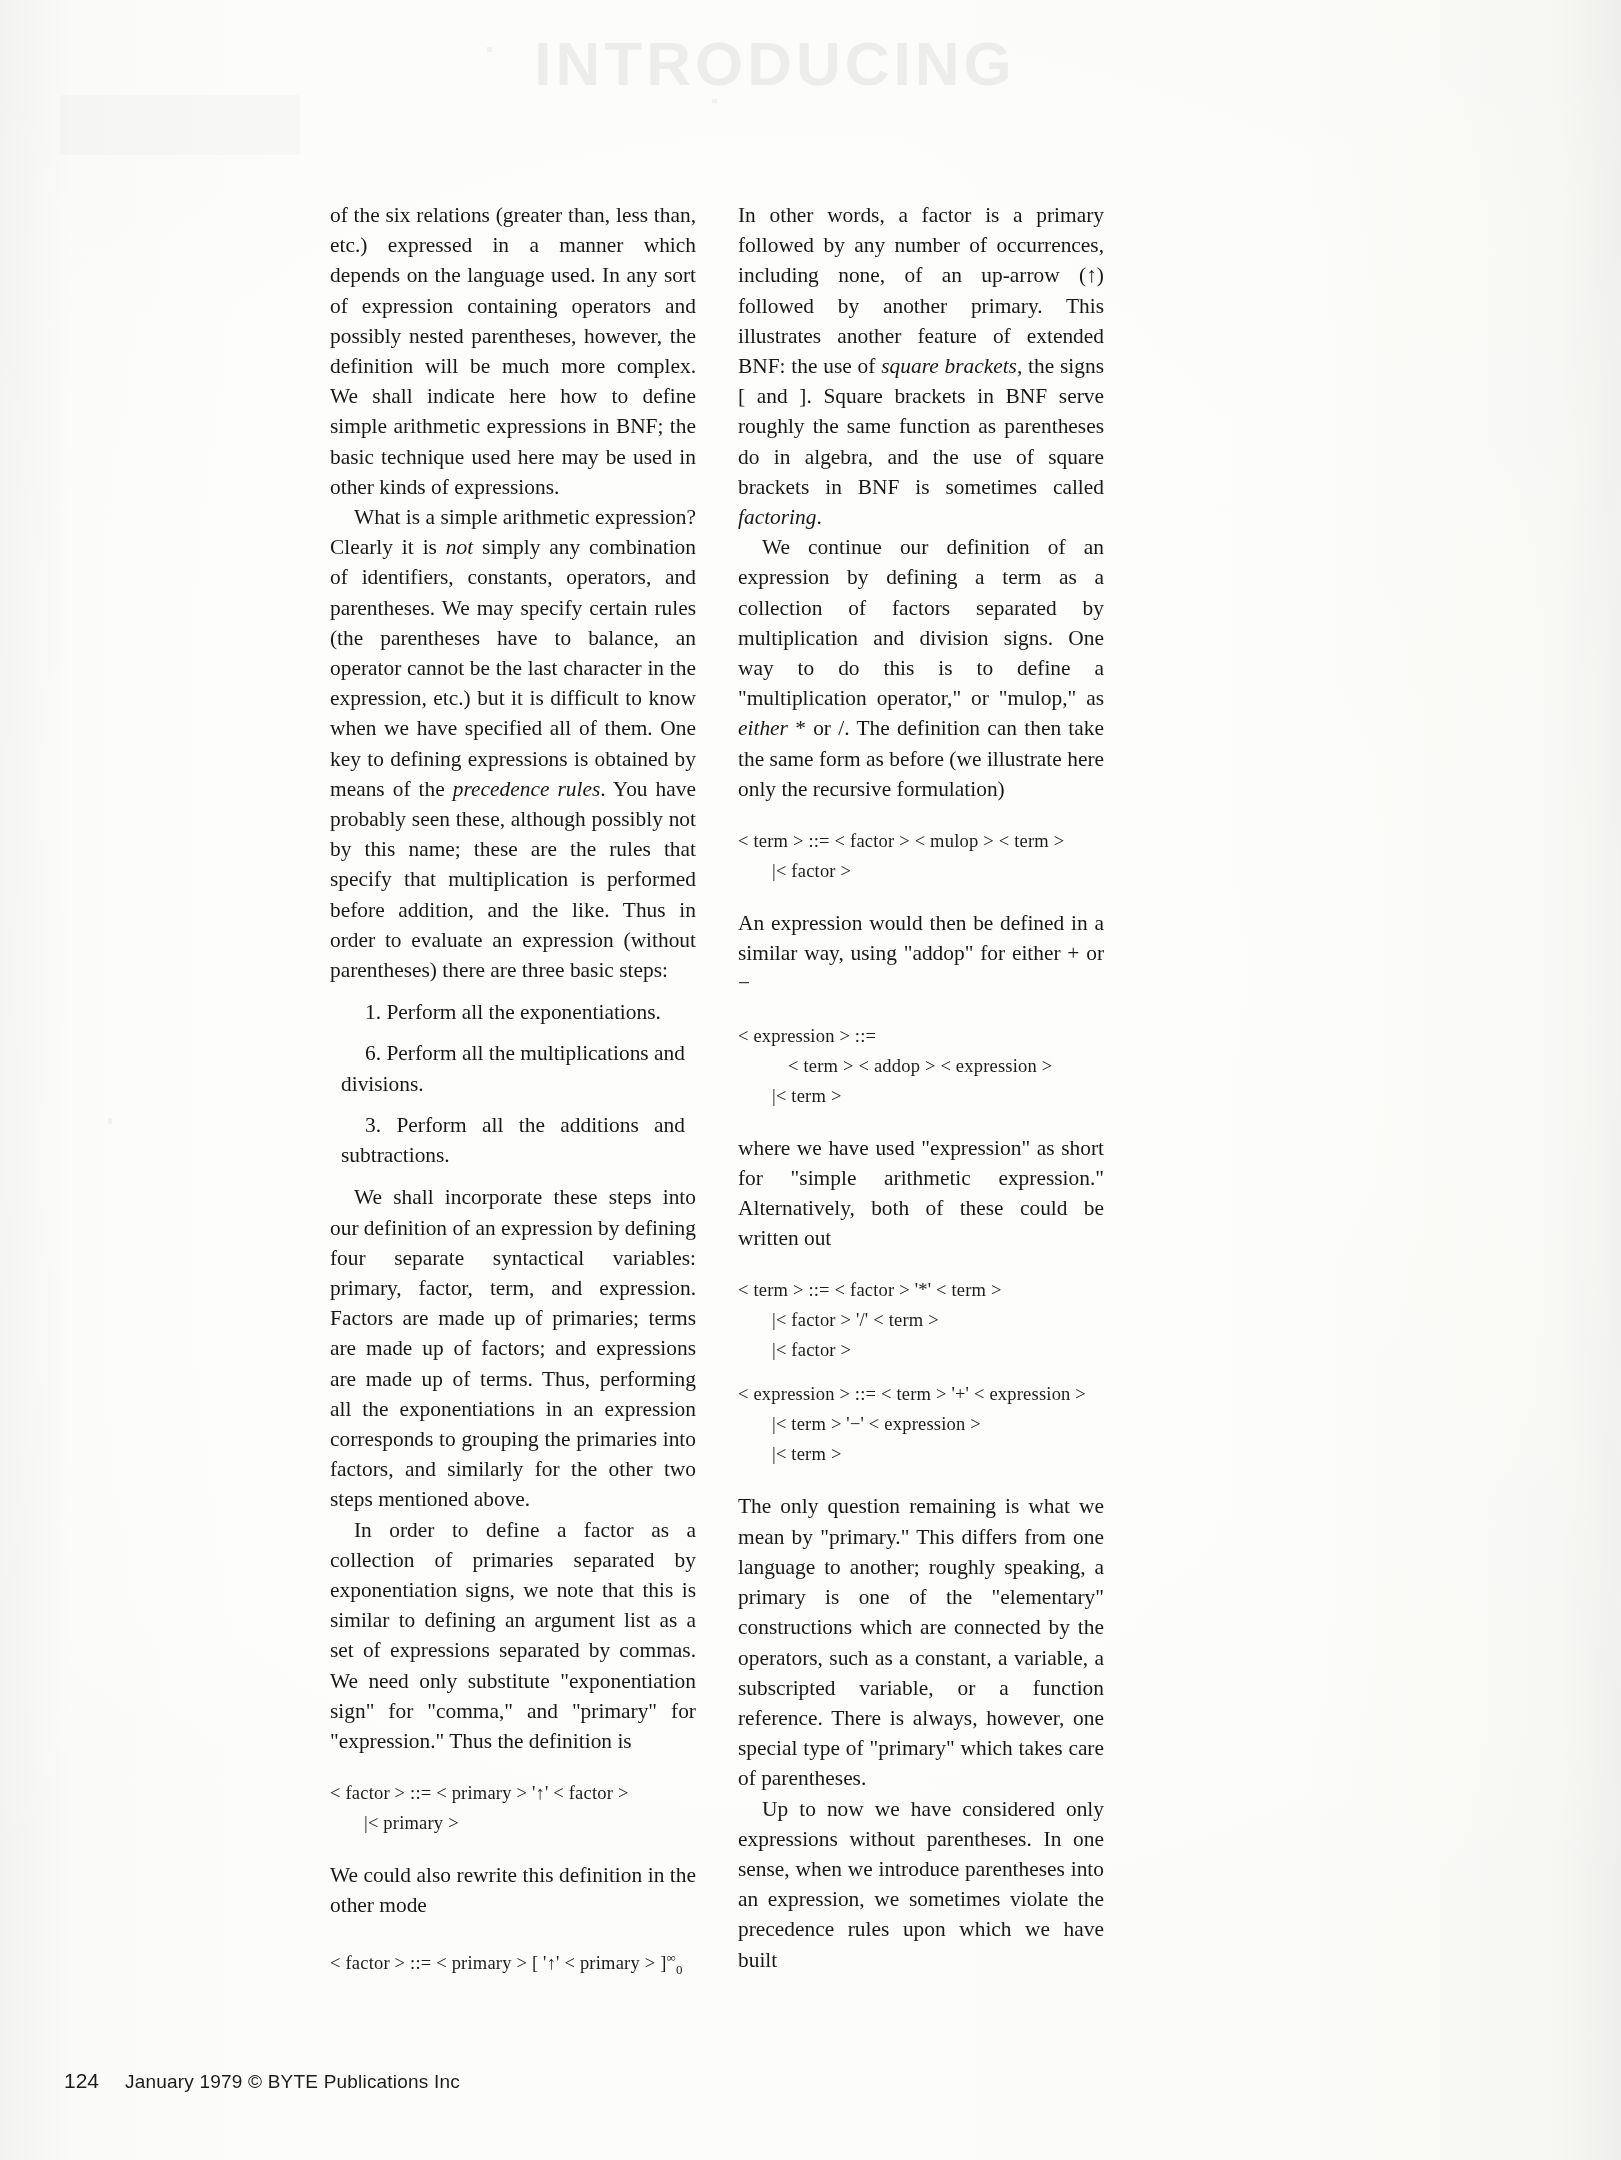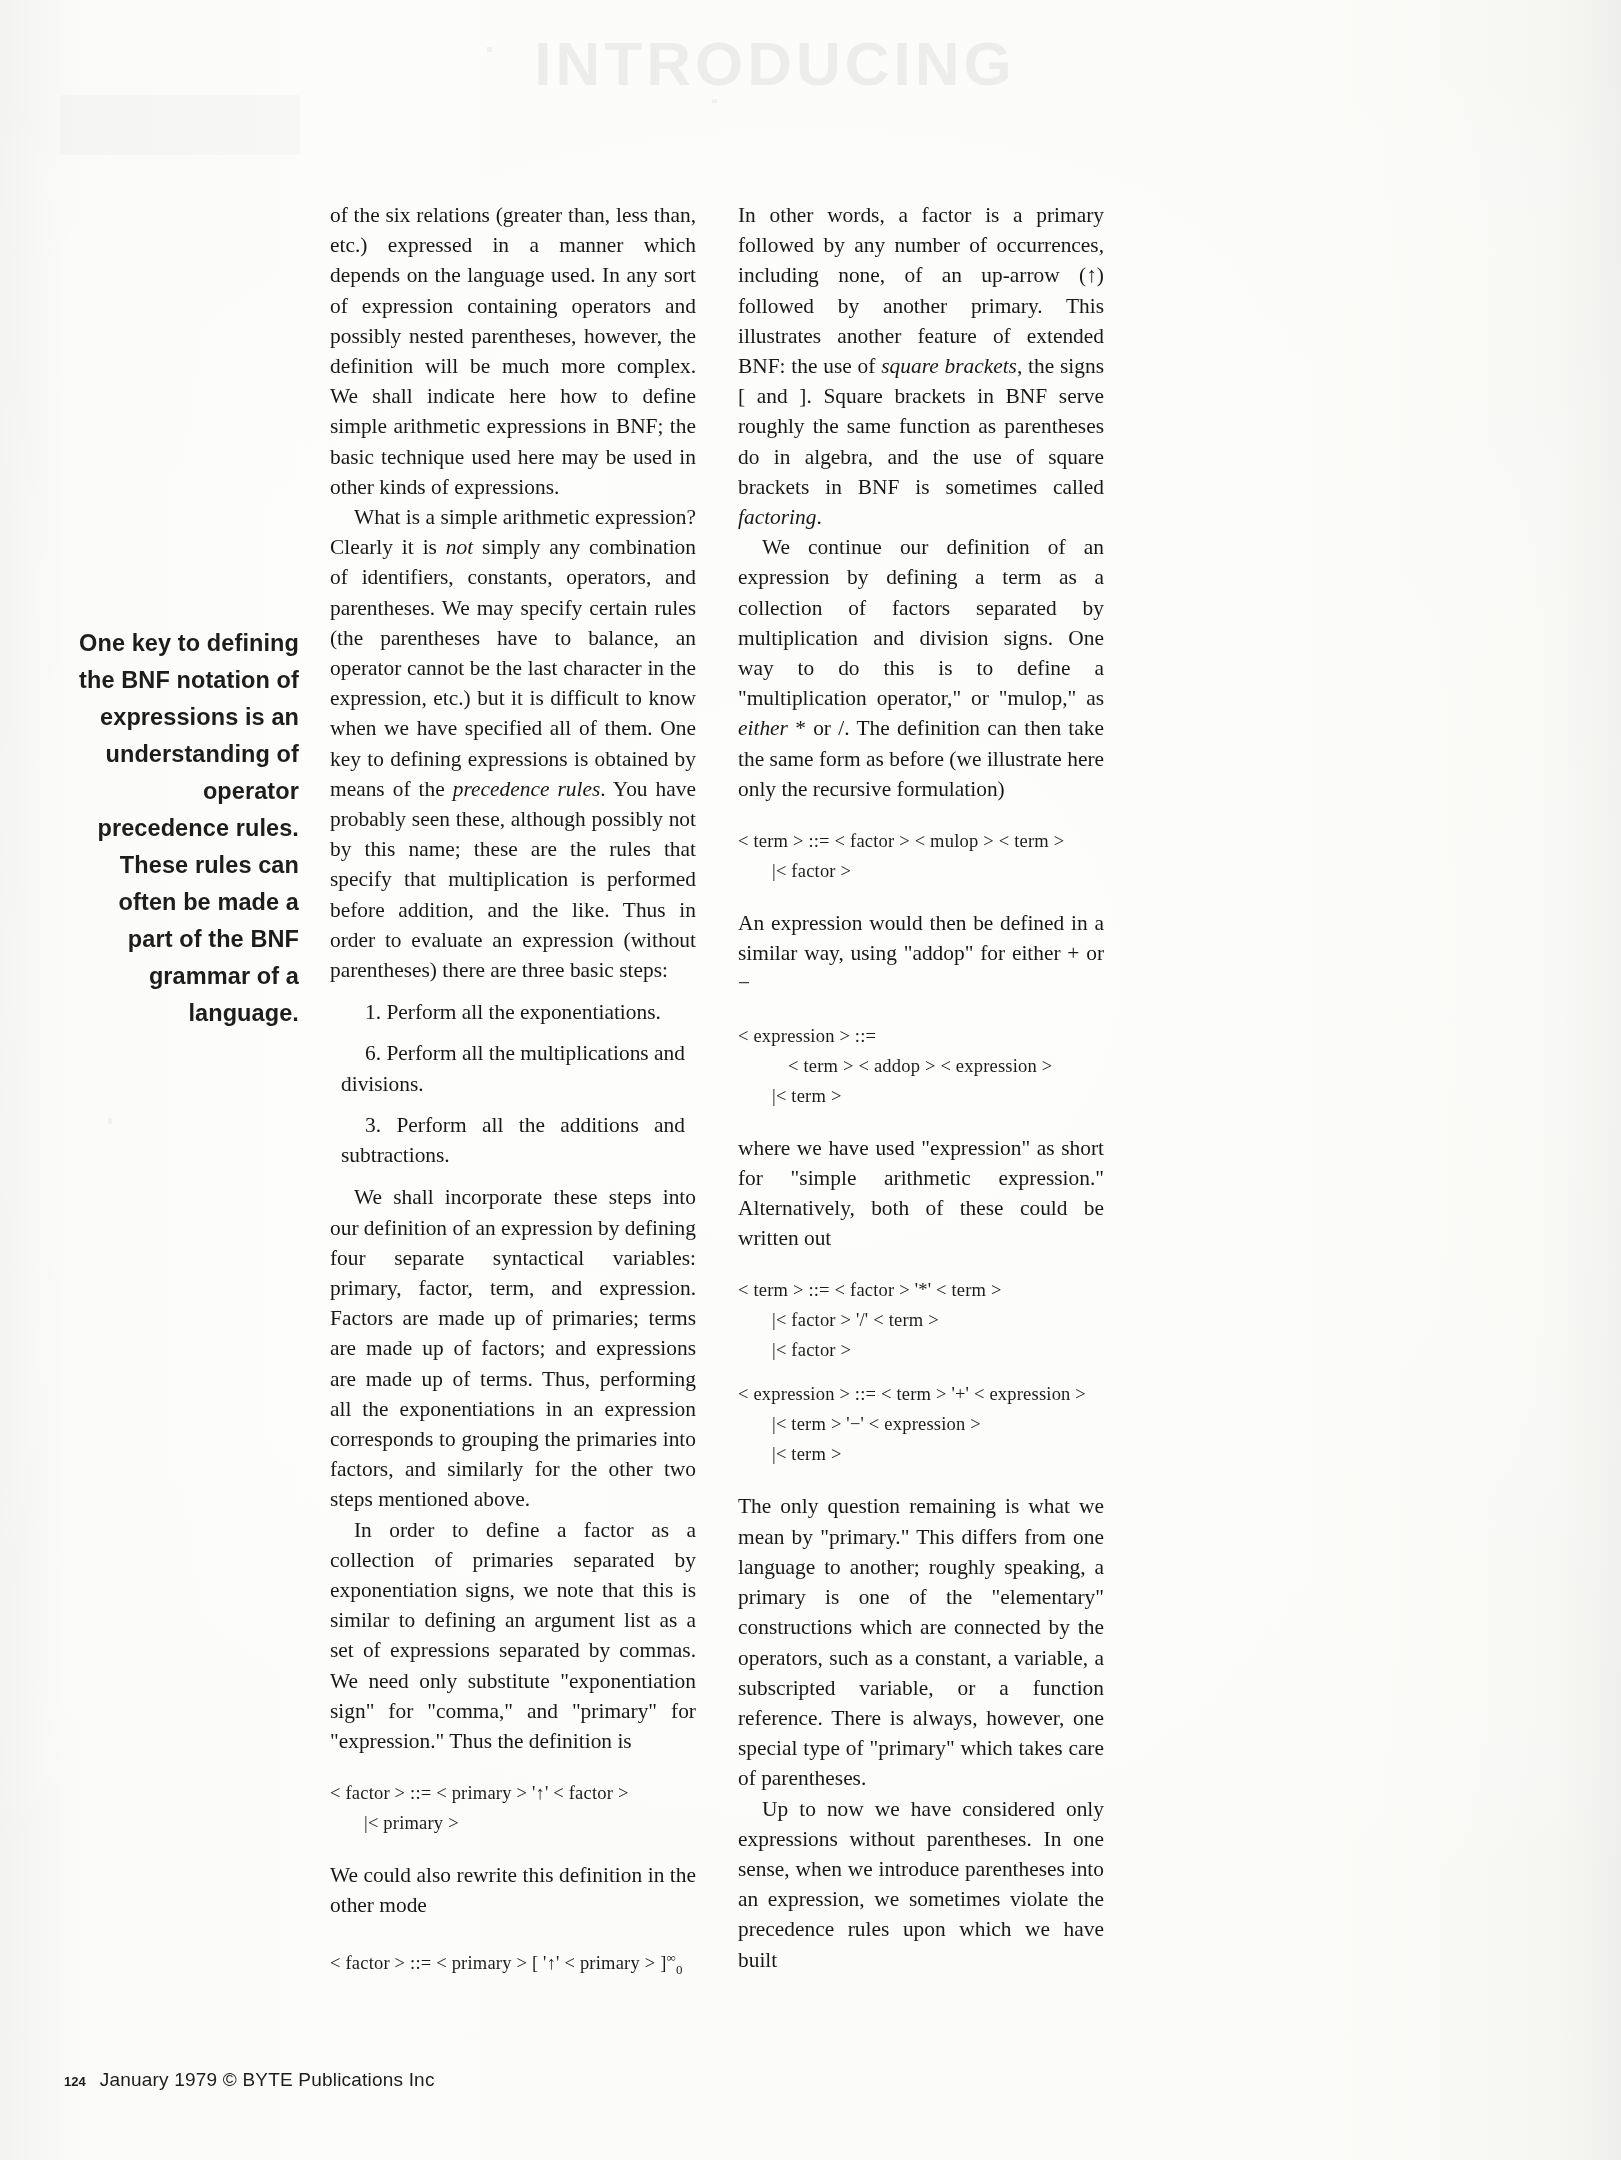--- a/index.html
+++ b/index.html
@@ -119,23 +119,23 @@
   
   #footer {
     position: absolute;
     left: 64px;
     top: 2069px;
     font-family: "Liberation Sans", sans-serif;
     color: #1c1c1b;
     white-space: nowrap;
   }
   #footer .pageno {
-    font-weight: 700;
-    font-size: 13px;
-    margin-right: 14px;
+    font-weight: 400;
+    font-size: 21px;
+    margin-right: 26px;
   }
   #footer .credit {
     font-size: 19px;
     letter-spacing: 0.2px;
   }
 
   
   .speckle {
     position: absolute;
     background: rgba(150,150,145,0.10);
@@ -147,21 +147,20 @@
 
 <div id="page">
 
   <div class="showthrough">INTRODUCING</div>
   <div class="showthrough-2"></div>
 
   <div class="speckle" style="left:487px;top:47px;width:5px;height:5px;"></div>
   <div class="speckle" style="left:712px;top:99px;width:5px;height:4px;"></div>
   <div class="speckle" style="left:108px;top:1118px;width:4px;height:6px;"></div>
 
-  <div id="pullquote">One key to defining the BNF notation of expressions is an understanding of operator precedence rules. These rules can often be made a part of the BNF grammar of a language.</div>
 
   <div class="column" id="col-left">
 
     <p class="noindent">of the six relations (greater than, less than, etc.) expressed in a manner which depends on the language used. In any sort of expression containing operators and possibly nested parentheses, however, the definition will be much more complex. We shall indicate here how to define simple arithmetic expressions in BNF; the basic technique used here may be used in other kinds of expressions.</p>
 
     <p><span>What is a simple arithmetic expression? Clearly it is </span><em>not</em><span> simply any combination of identifiers, constants, operators, and parentheses. We may specify certain rules (the parentheses have to balance, an operator cannot be the last character in the expression, etc.) but it is difficult to know when we have specified all of them. One key to defining expressions is obtained by means of the </span><em>precedence rules</em><span>. You have probably seen these, although possibly not by this name; these are the rules that specify that multiplication is performed before addition, and the like. Thus in order to evaluate an expression (without parentheses) there are three basic steps:</span></p>
 
     <div class="steps">
       <p>1. Perform all the exponentiations.</p>
       <p>6. Perform all the multiplications and divisions.</p>

